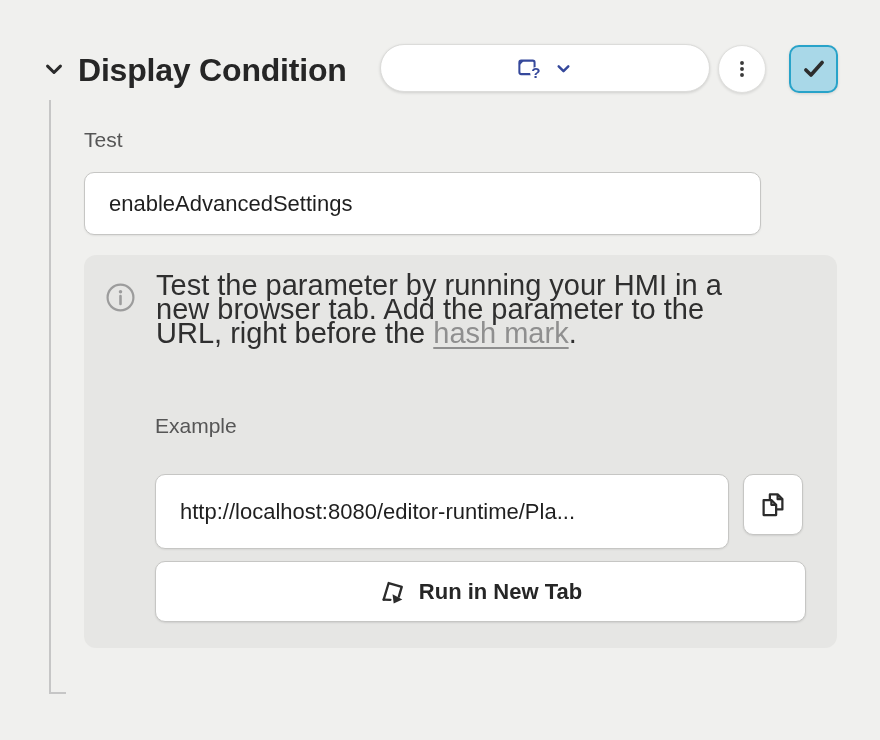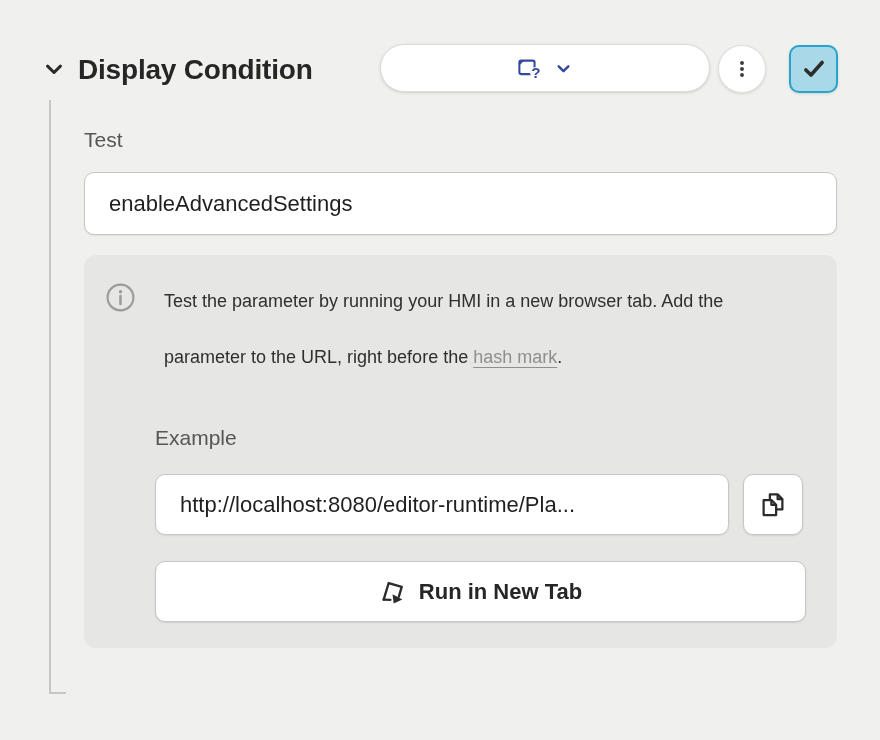--- a/index.html
+++ b/index.html
@@ -14,21 +14,21 @@
   .abs { position:absolute; }
 
   
   .collapse-btn {
     left:38px; top:54px; width:32px; height:32px;
     background:transparent; border:none; cursor:pointer;
     display:flex; align-items:center; justify-content:center;
   }
   .panel-title {
     left:78px; top:53px;
-    font-size:28px; font-weight:700; letter-spacing:-0.2px; color:#262626;
+    font-size:32px; font-weight:700; letter-spacing:-0.2px; color:#262626;
     line-height:34px;
   }
   .pill {
     left:380px; top:44px; width:330px; height:48px;
     background:#ffffff;
     border:1.5px solid #dcdcda;
     border-radius:24px;
     box-shadow:0 1px 3px rgba(0,0,0,0.14);
     display:flex; align-items:center; justify-content:center; gap:10px;
     cursor:pointer;
@@ -69,41 +69,41 @@
   .text-input {
     background:#ffffff;
     border:1.5px solid #c6c6c4;
     border-radius:10px;
     font-family:"Liberation Sans", sans-serif;
     font-size:22px; color:#1f1f1f;
     padding:0 24px;
     box-shadow:0 1px 2px rgba(0,0,0,0.07);
     outline:none;
   }
-  .name-input { left:84px; top:172px; width:753px; height:63px; }
+  .name-input { left:84px; top:172px; width:677px; height:63px; }
 
   
   .info-box {
     left:84px; top:255px; width:753px; height:393px;
     background:#e6e6e4;
     border-radius:12px;
   }
   .info-icon { left:21px; top:27px; }
   .info-text {
-    left:80px; top:18px; width:616px;
-    font-size:18px; line-height:56px; color:#2f2f2f;
+    left:72px; top:18px; width:616px;
+    font-size:29px; line-height:24px; color:#2f2f2f;
   }
   .gray-link {
     color:#8f8f8f;
     text-decoration:underline;
     text-underline-offset:4px;
     cursor:pointer;
   }
-  .example-label { left:71px; top:170px; }
-  .url-input { left:71px; top:219px; width:574px; height:61px; }
+  .example-label { left:71px; top:158px; }
+  .url-input { left:71px; top:219px; width:574px; height:75px; }
   .icon-btn {
     left:659px; top:219px; width:60px; height:61px;
     background:#ffffff;
     border:1.5px solid #c6c6c4;
     border-radius:10px;
     box-shadow:0 1px 2px rgba(0,0,0,0.1);
     display:flex; align-items:center; justify-content:center;
     cursor:pointer;
   }
   .run-btn {

